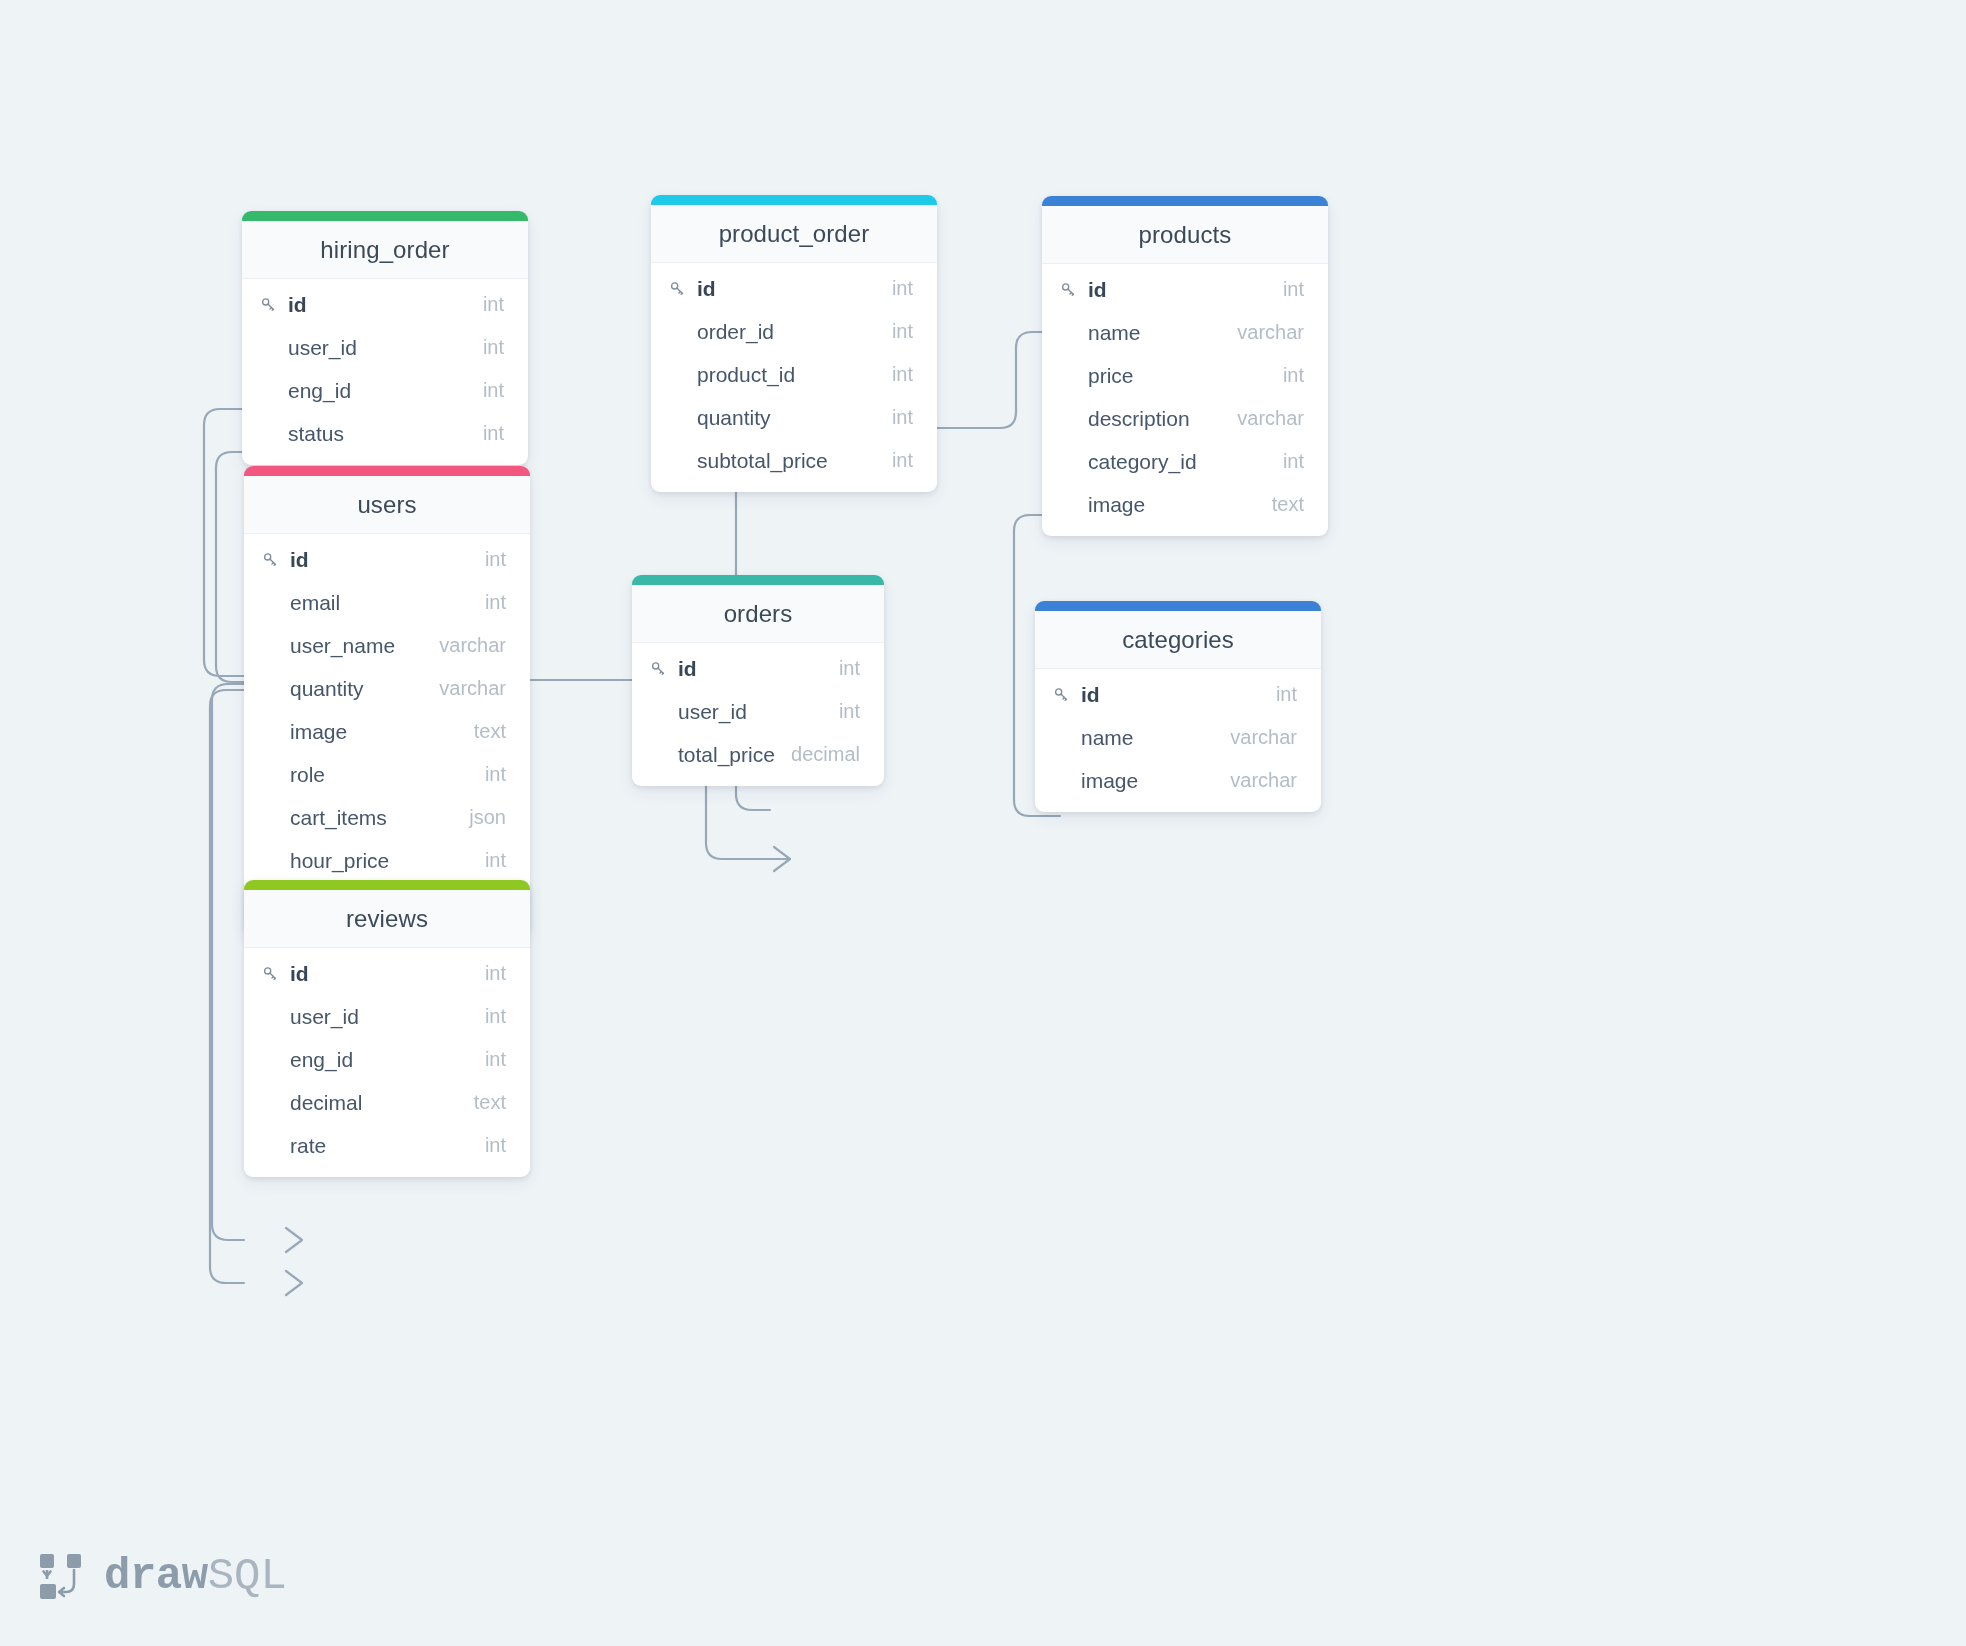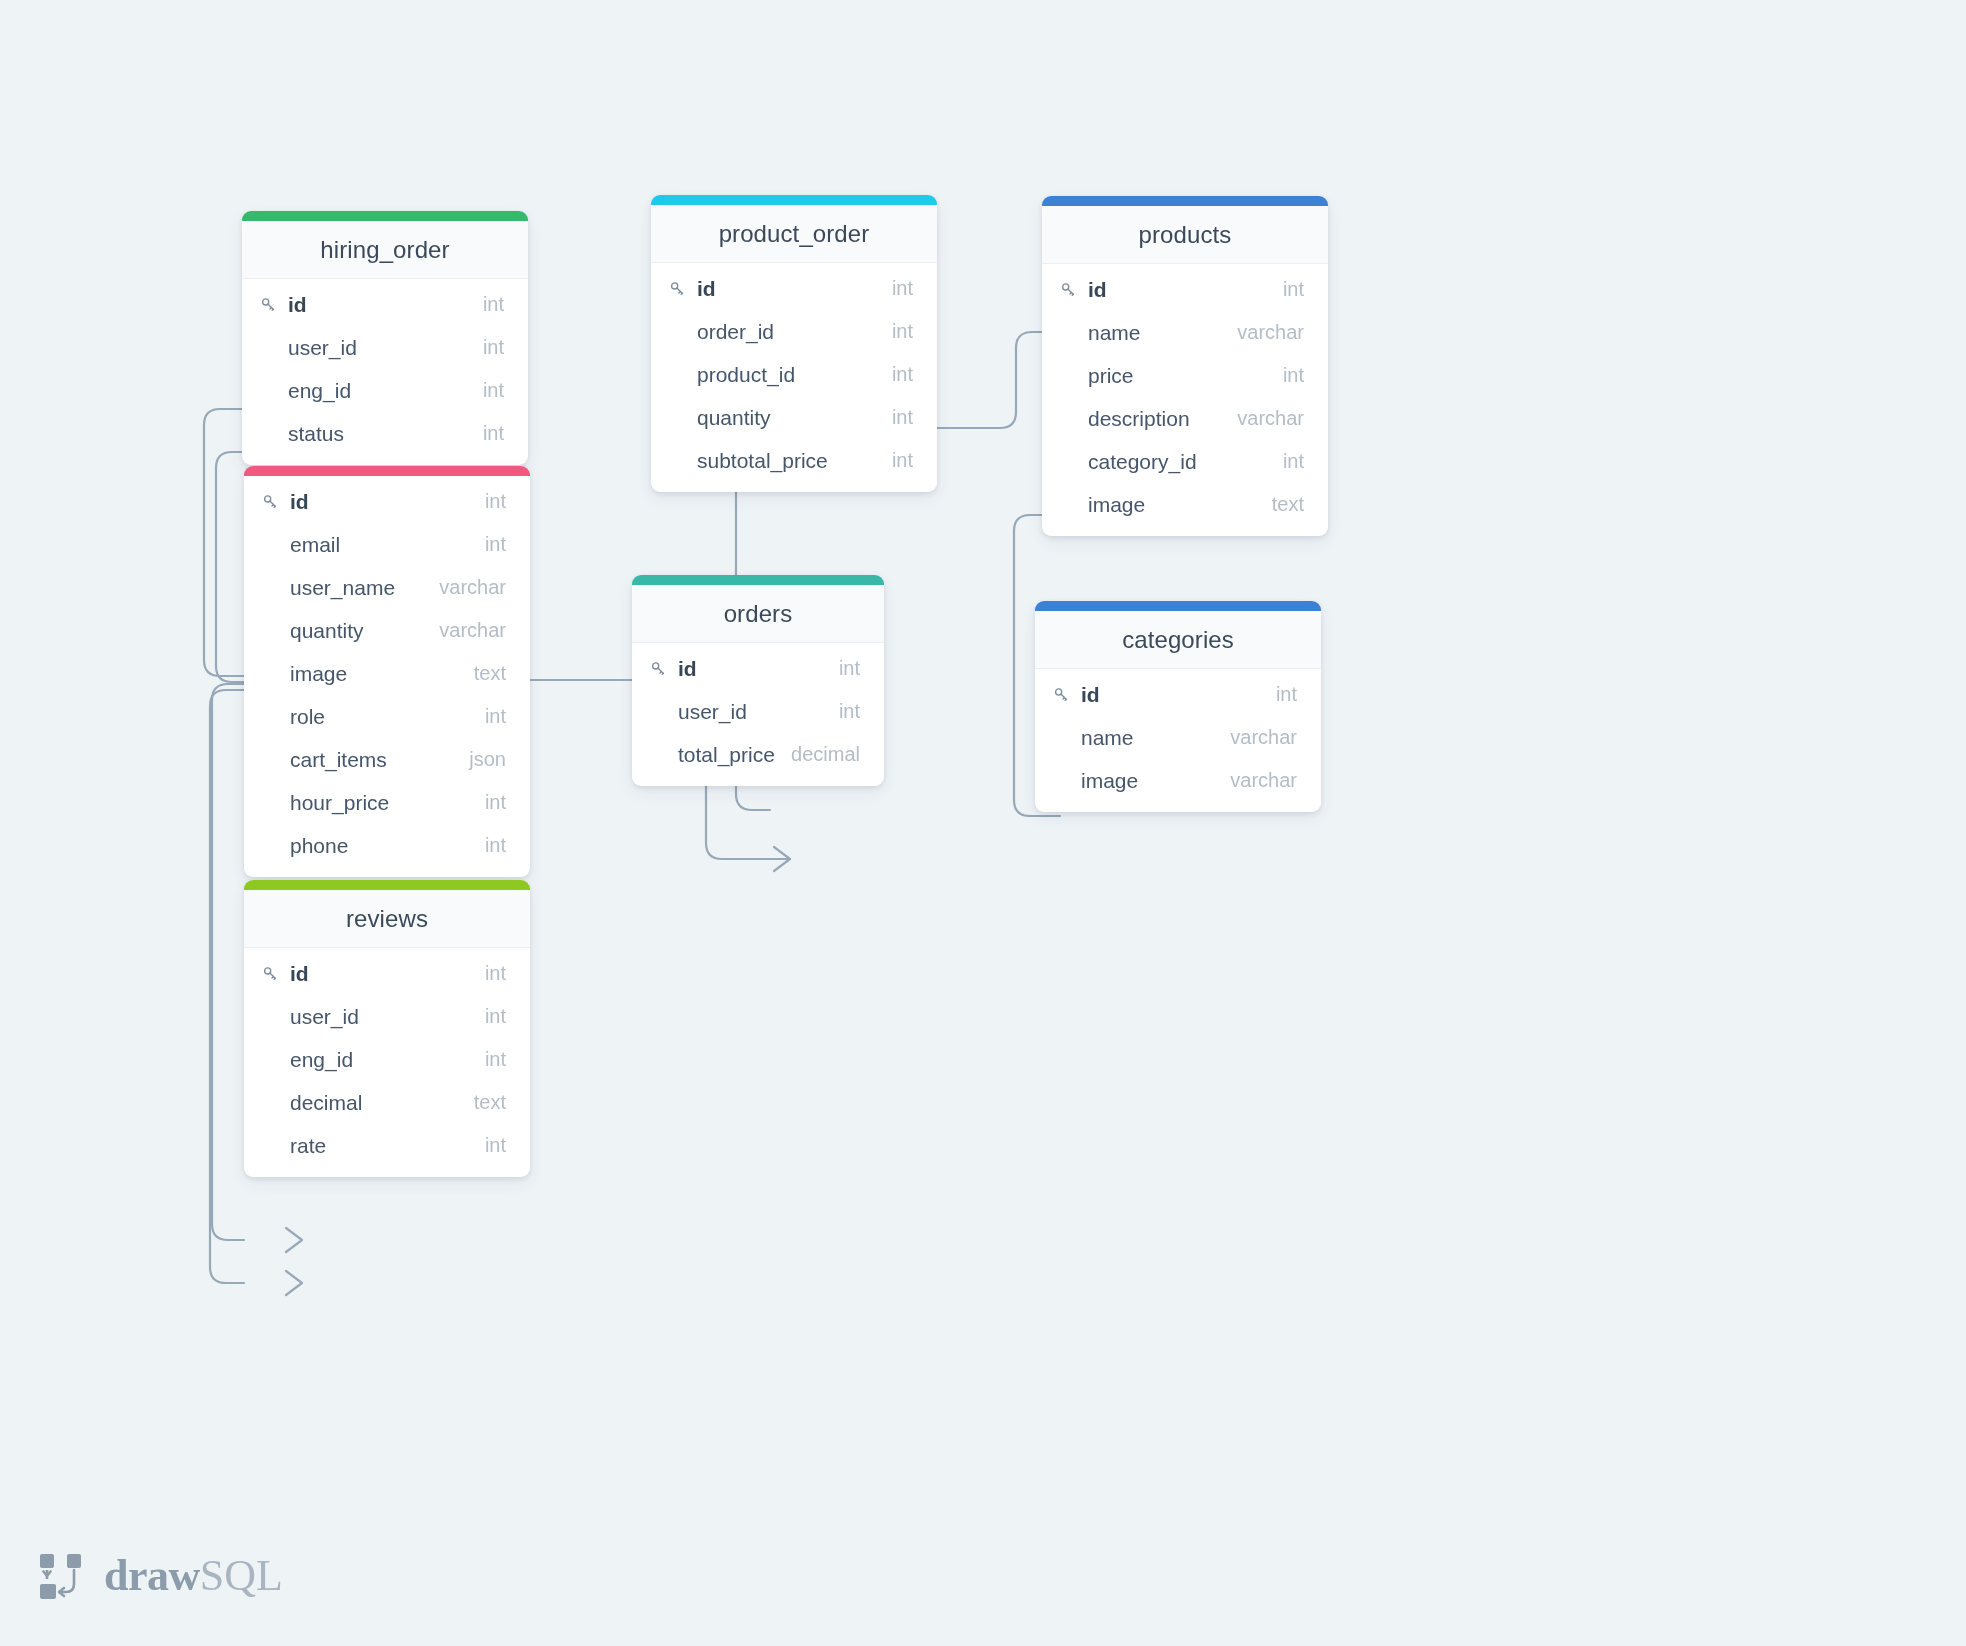--- a/index.html
+++ b/index.html
@@ -106,21 +106,21 @@
   #logo {
     position: absolute;
     left: 38px;
     top: 1552px;
     display: flex;
     align-items: center;
     z-index: 5;
   }
   #logo .mark { margin-right: 14px; display: block; }
   #logo .word {
-    font-family: Liberation Serif, serif;
+    font-family: Liberation Mono, monospace;
     font-size: 44px;
     line-height: 1;
     letter-spacing: -.5px;
   }
   #logo .word .draw {
     font-weight: bold;
     color: #8c9cab;
   }
   #logo .word .sql {
     font-weight: normal;
@@ -279,20 +279,21 @@
       <div class="row">
         <span class="key-slot"></span>
         <span class="col-name">image</span>
         <span class="col-type">text</span>
       </div>
     </div>
   </div>
 
   <div class="table-card" style="left:244px; top:466px; width:286px;">
     <div class="accent-bar" style="background:#f2577f"></div>
+    <div class="table-title">users</div>
     <div class="rows">
       <div class="row pk">
         <span class="key-slot">
           <svg class="key-icon" width="17" height="17" viewBox="0 0 24 24">
               <g fill="none" stroke="#7e8d9c" stroke-width="1.9" stroke-linecap="round">
                 <circle cx="8" cy="8.4" r="4.3"></circle>
                 <path d="M11.1 11.4 L19 19.2"></path>
                 <path d="M16.2 16.2 L14.1 18.3"></path>
                 <path d="M18.6 18.6 L17.2 20"></path>
               </g>

